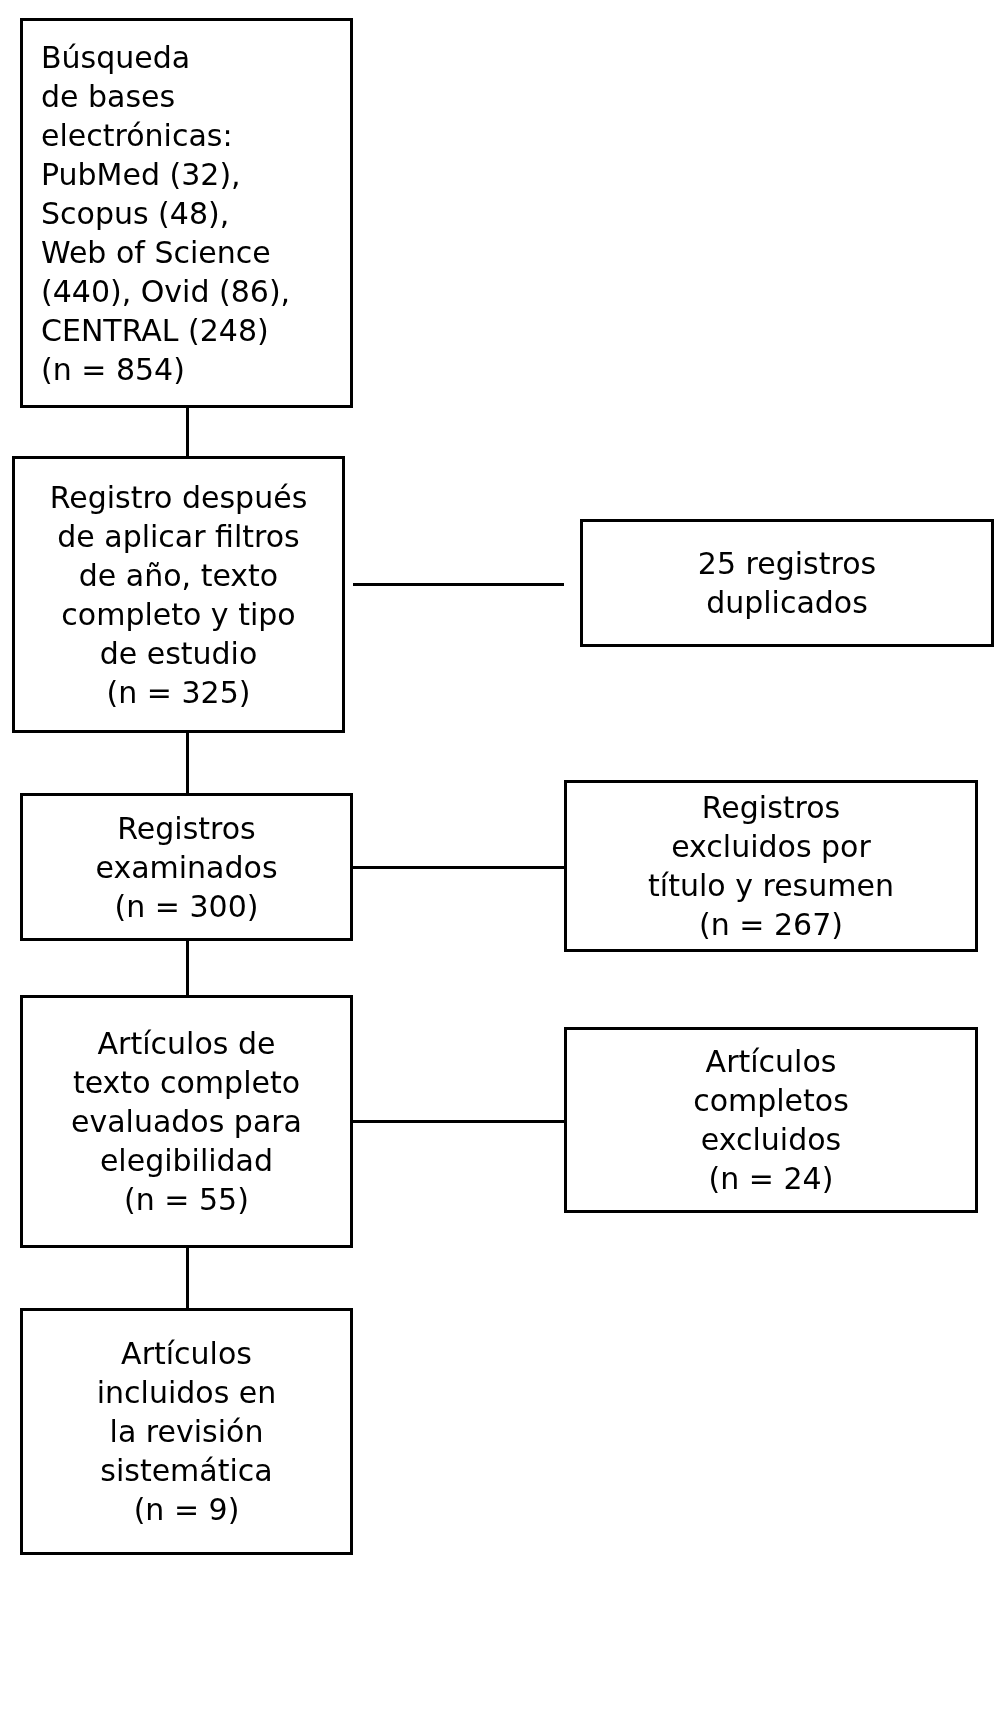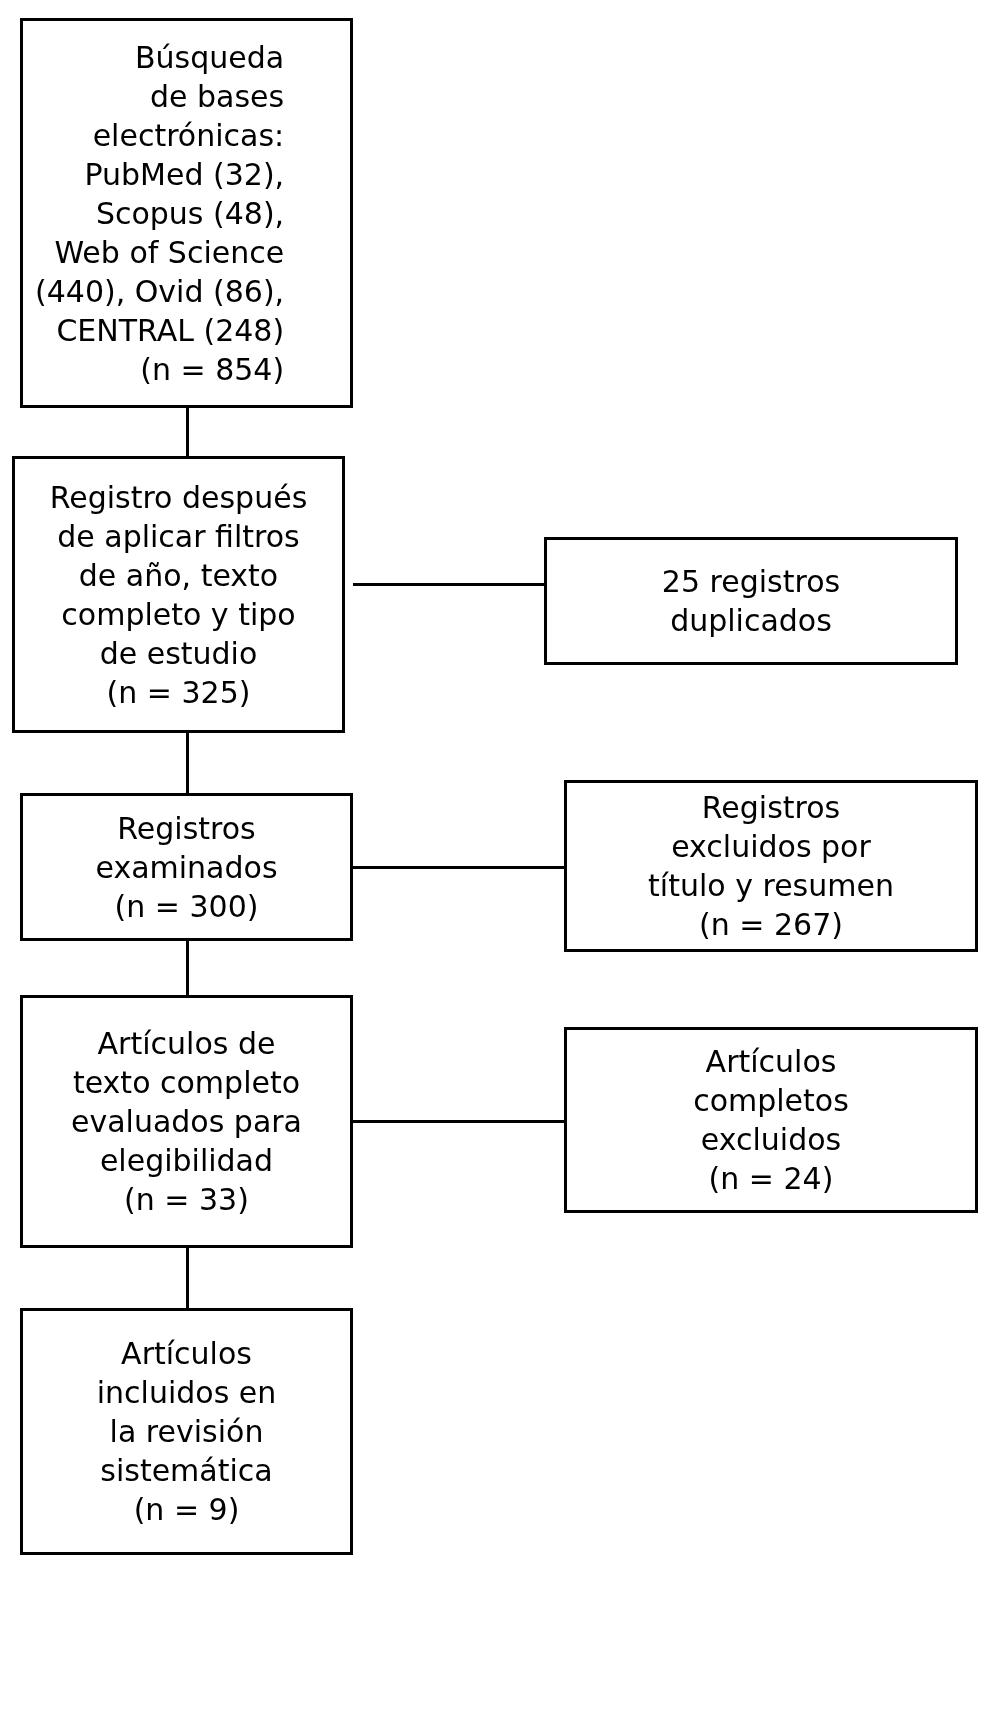--- a/index.html
+++ b/index.html
@@ -27,22 +27,22 @@
     display: flex;
     align-items: center;
     justify-content: center;
     text-align: center;
     line-height: 1.30;
     white-space: pre-line;
     font-size: 30px;
   }
   .box.left-align {
     justify-content: flex-start;
-    text-align: right;
-    padding-left: 12px;
+    text-align: left;
+    padding-left: 18px;
   }
   .connector {
     position: absolute;
     background: #000000;
   }
   .v-line { width: 3px; }
   .h-line { height: 3px; }
 </style>
 </head>
 <body>
@@ -68,37 +68,37 @@
 CENTRAL (248)
 (n = 854)</div>
 
   <div class="box" style="left:12px; top:456px; width:333px; height:277px;">Registro después
 de aplicar filtros
 de año, texto
 completo y tipo
 de estudio
 (n = 325)</div>
 
-  <div class="box" style="left:544px; top:519px; width:414px; height:128px;margin-top:18px;">25 registros
+  <div class="box" style="left:580px; top:519px; width:414px; height:128px;">25 registros
 duplicados</div>
 
   <div class="box" style="left:20px; top:793px; width:333px; height:148px;">Registros
 examinados
 (n = 300)</div>
 
   <div class="box" style="left:564px; top:780px; width:414px; height:172px;">Registros
 excluidos por
 título y resumen
 (n = 267)</div>
 
   <div class="box" style="left:20px; top:995px; width:333px; height:253px;">Artículos de
 texto completo
 evaluados para
 elegibilidad
-(n = 33)</div>
+(n = 55)</div>
 
   <div class="box" style="left:564px; top:1027px; width:414px; height:186px;">Artículos
 completos
 excluidos
 (n = 24)</div>
 
   <div class="box" style="left:20px; top:1308px; width:333px; height:247px;">Artículos
 incluidos en
 la revisión
 sistemática

